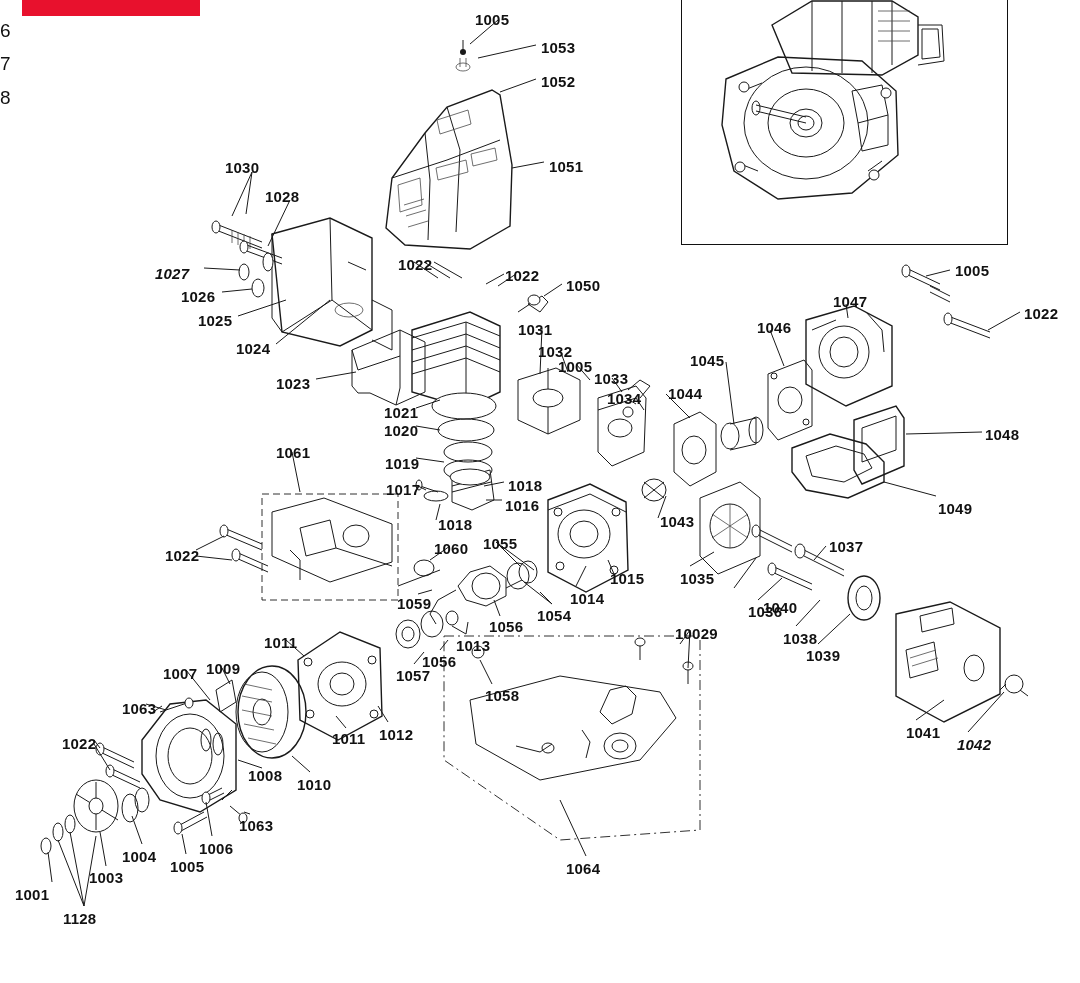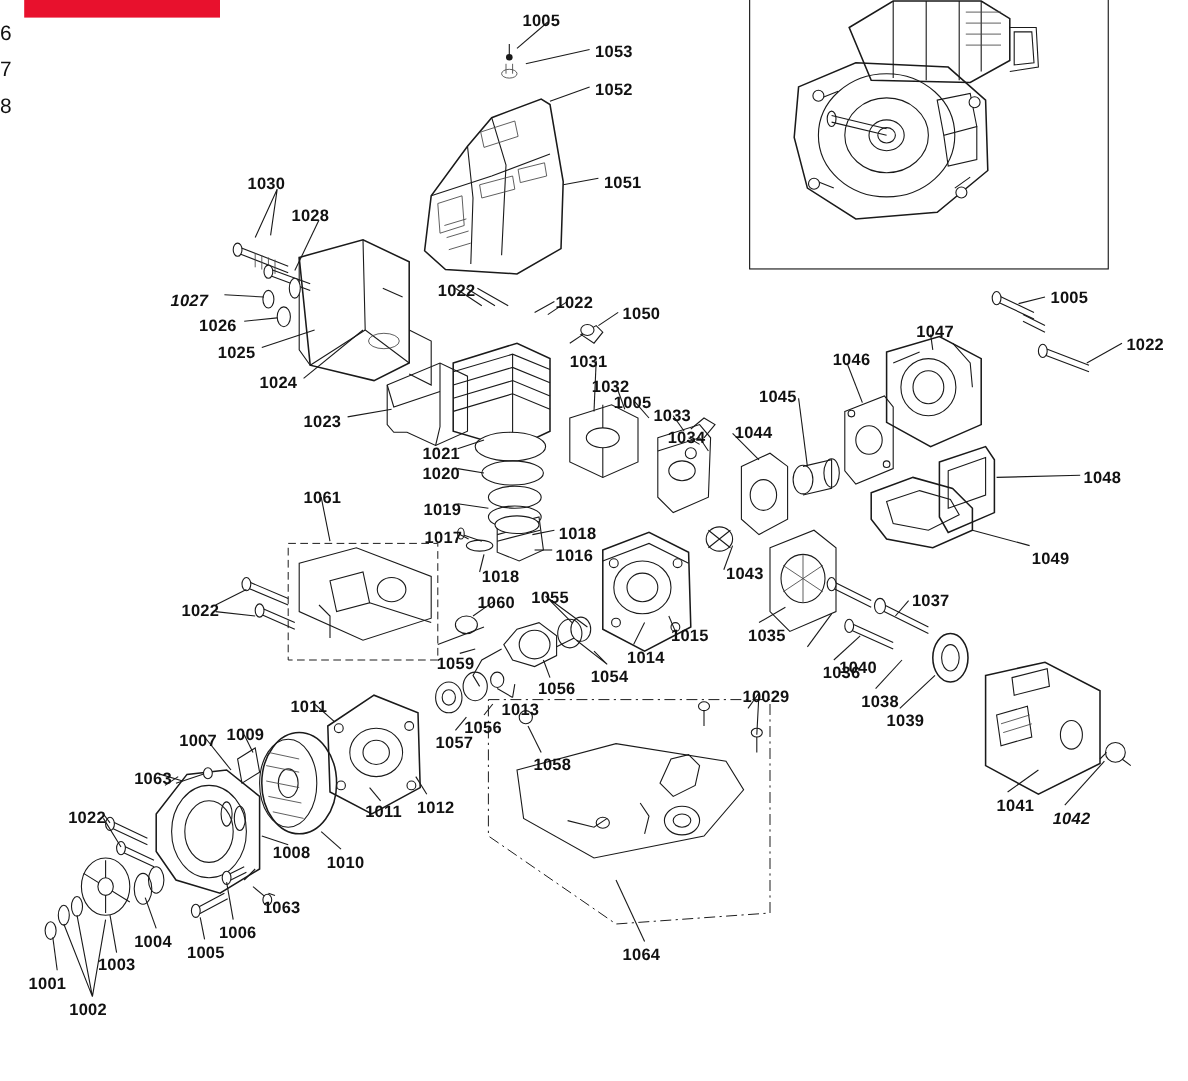--- a/index.html
+++ b/index.html
@@ -548,18 +548,18 @@
       <div class="callout" style="left: 379px; top: 726px;">1012</div>
       <div class="callout" style="left: 122px; top: 700px;">1063</div>
       <div class="callout" style="left: 62px; top: 735px;">1022</div>
       <div class="callout" style="left: 248px; top: 767px;">1008</div>
       <div class="callout" style="left: 297px; top: 776px;">1010</div>
       <div class="callout" style="left: 239px; top: 817px;">1063</div>
       <div class="callout" style="left: 199px; top: 840px;">1006</div>
       <div class="callout" style="left: 122px; top: 848px;">1004</div>
       <div class="callout" style="left: 170px; top: 858px;">1005</div>
       <div class="callout" style="left: 89px; top: 869px;">1003</div>
-      <div class="callout" style="left: 26px; top: 886px; text-align: center;">1001</div>
-      <div class="callout" style="left: 63px; top: 910px;">1002</div>
+      <div class="callout" style="left: 15px; top: 886px; text-align: center;">1001</div>
+      <div class="callout" style="left: 63px; top: 910px;">1128</div>
       <div class="callout" style="left: 566px; top: 860px;">1064</div>
     </div>
 
 </div>
 
 </body></html>

